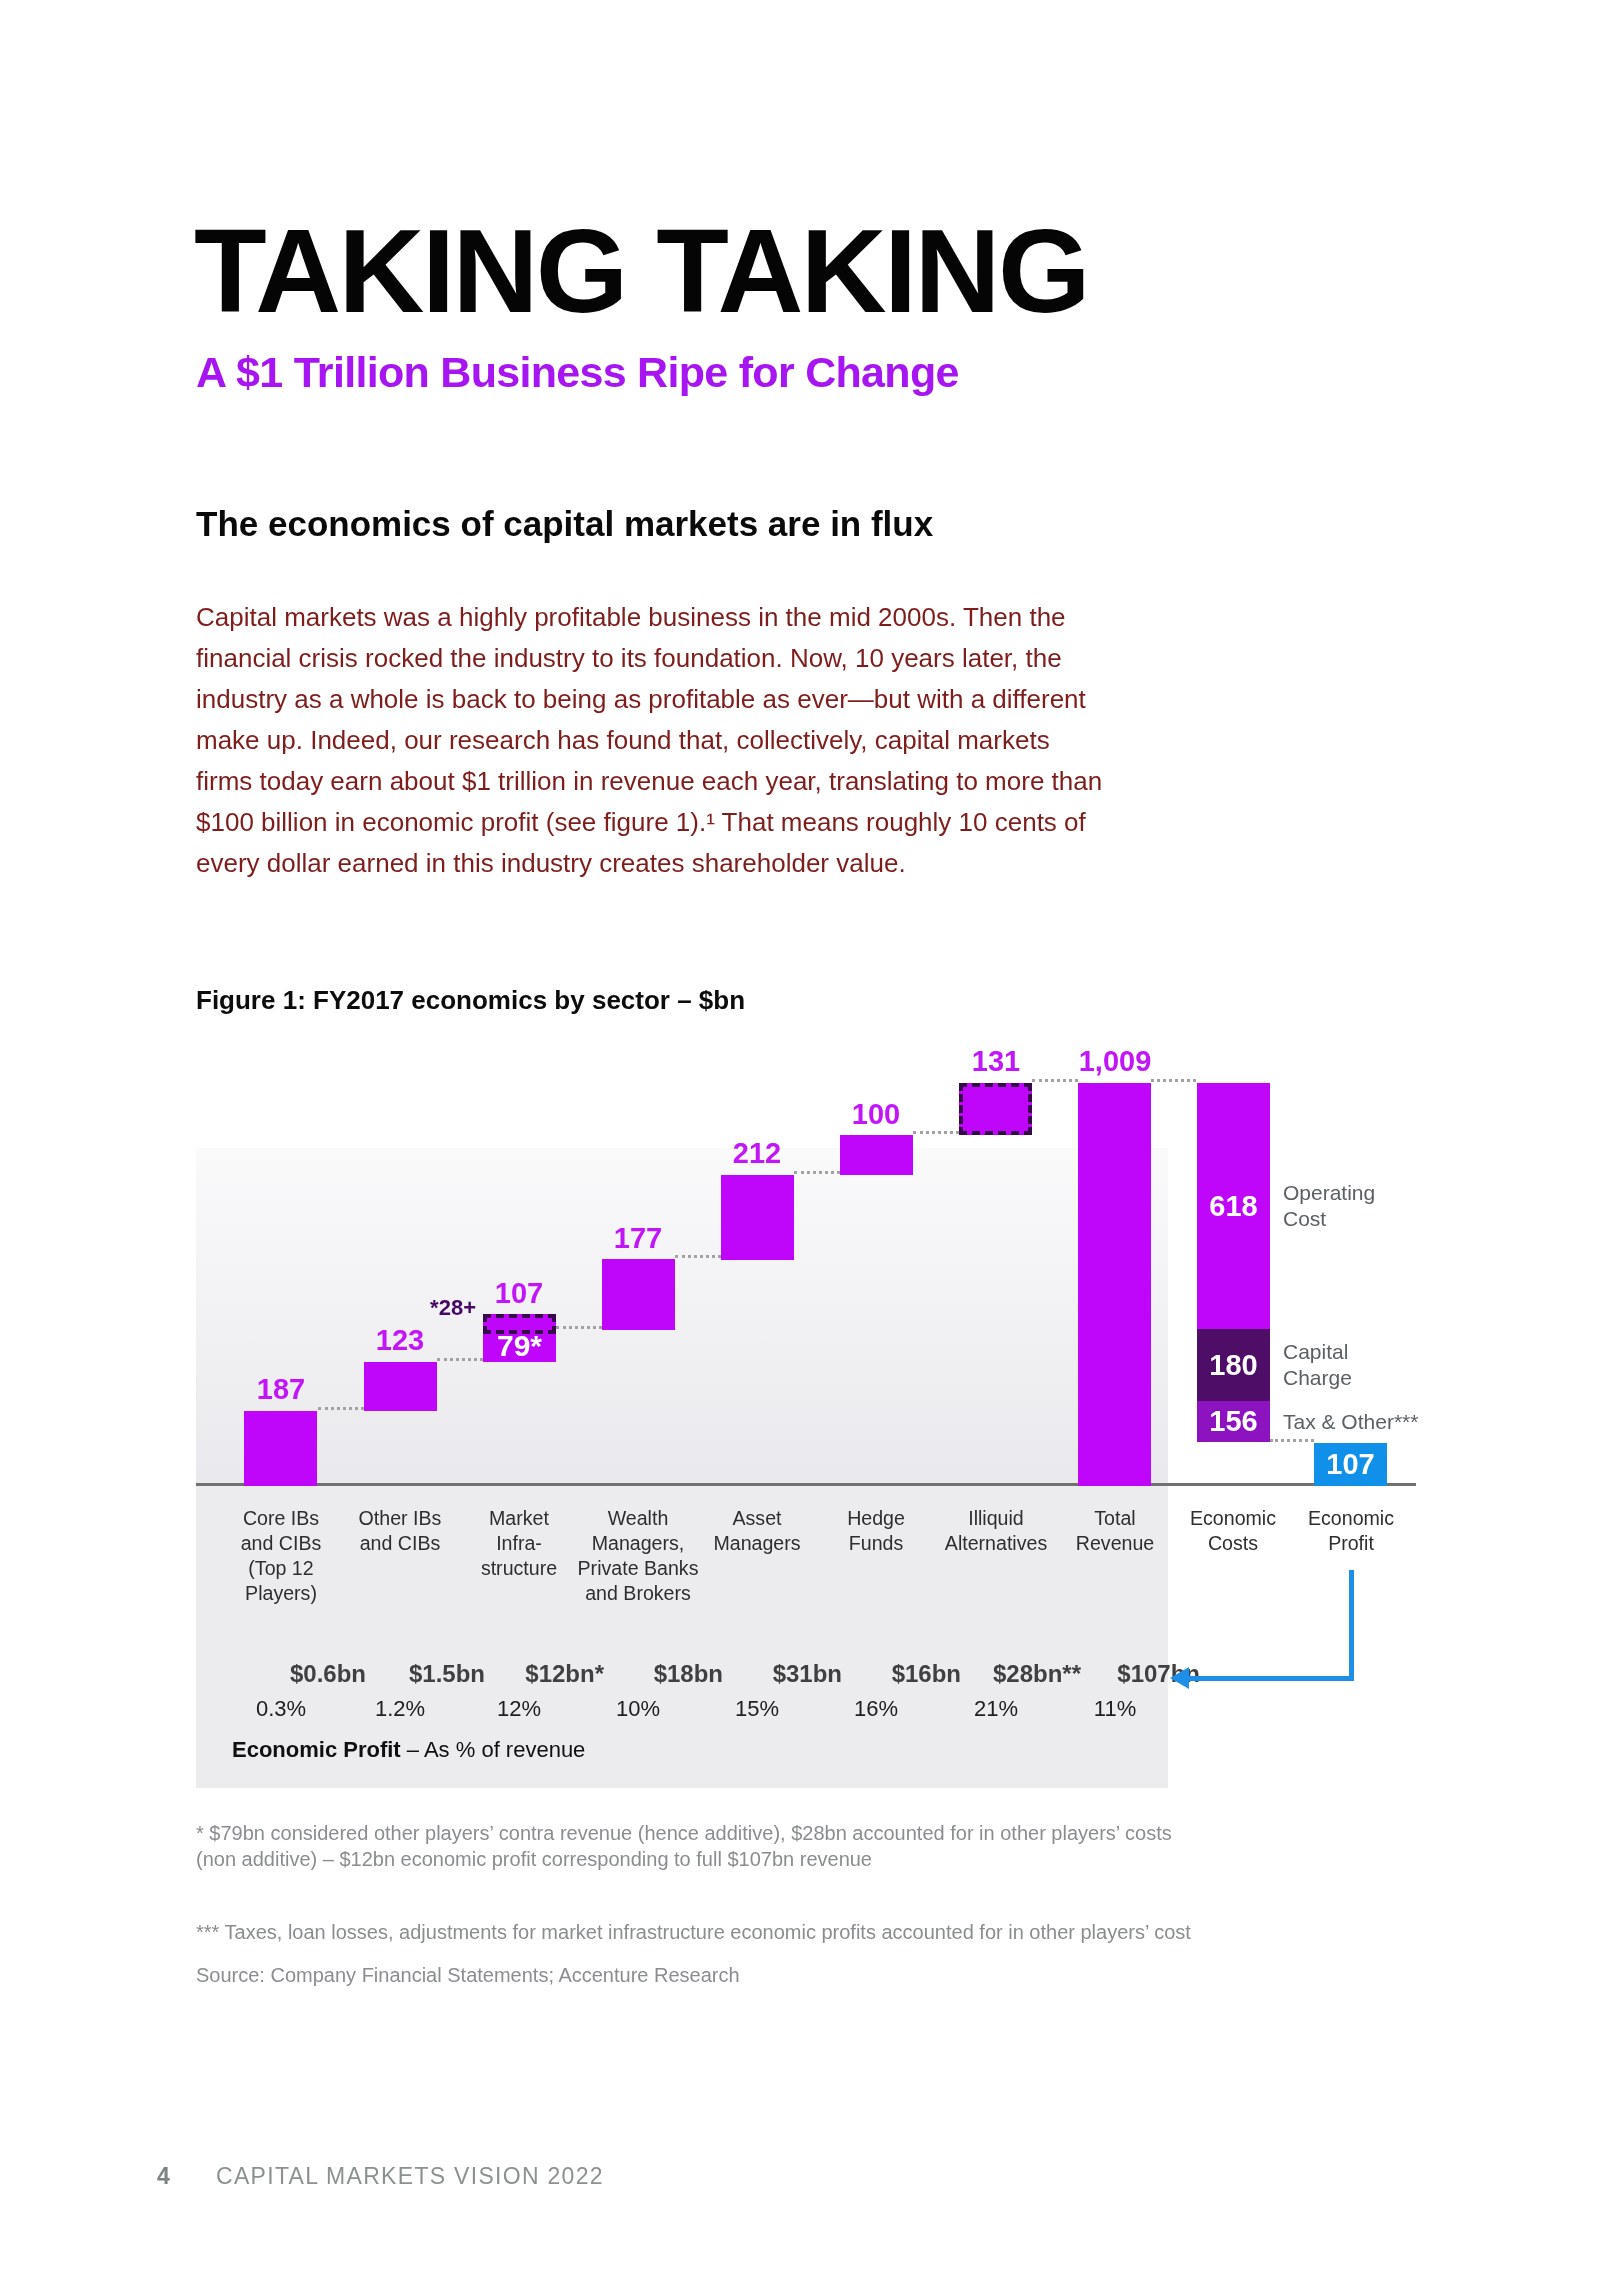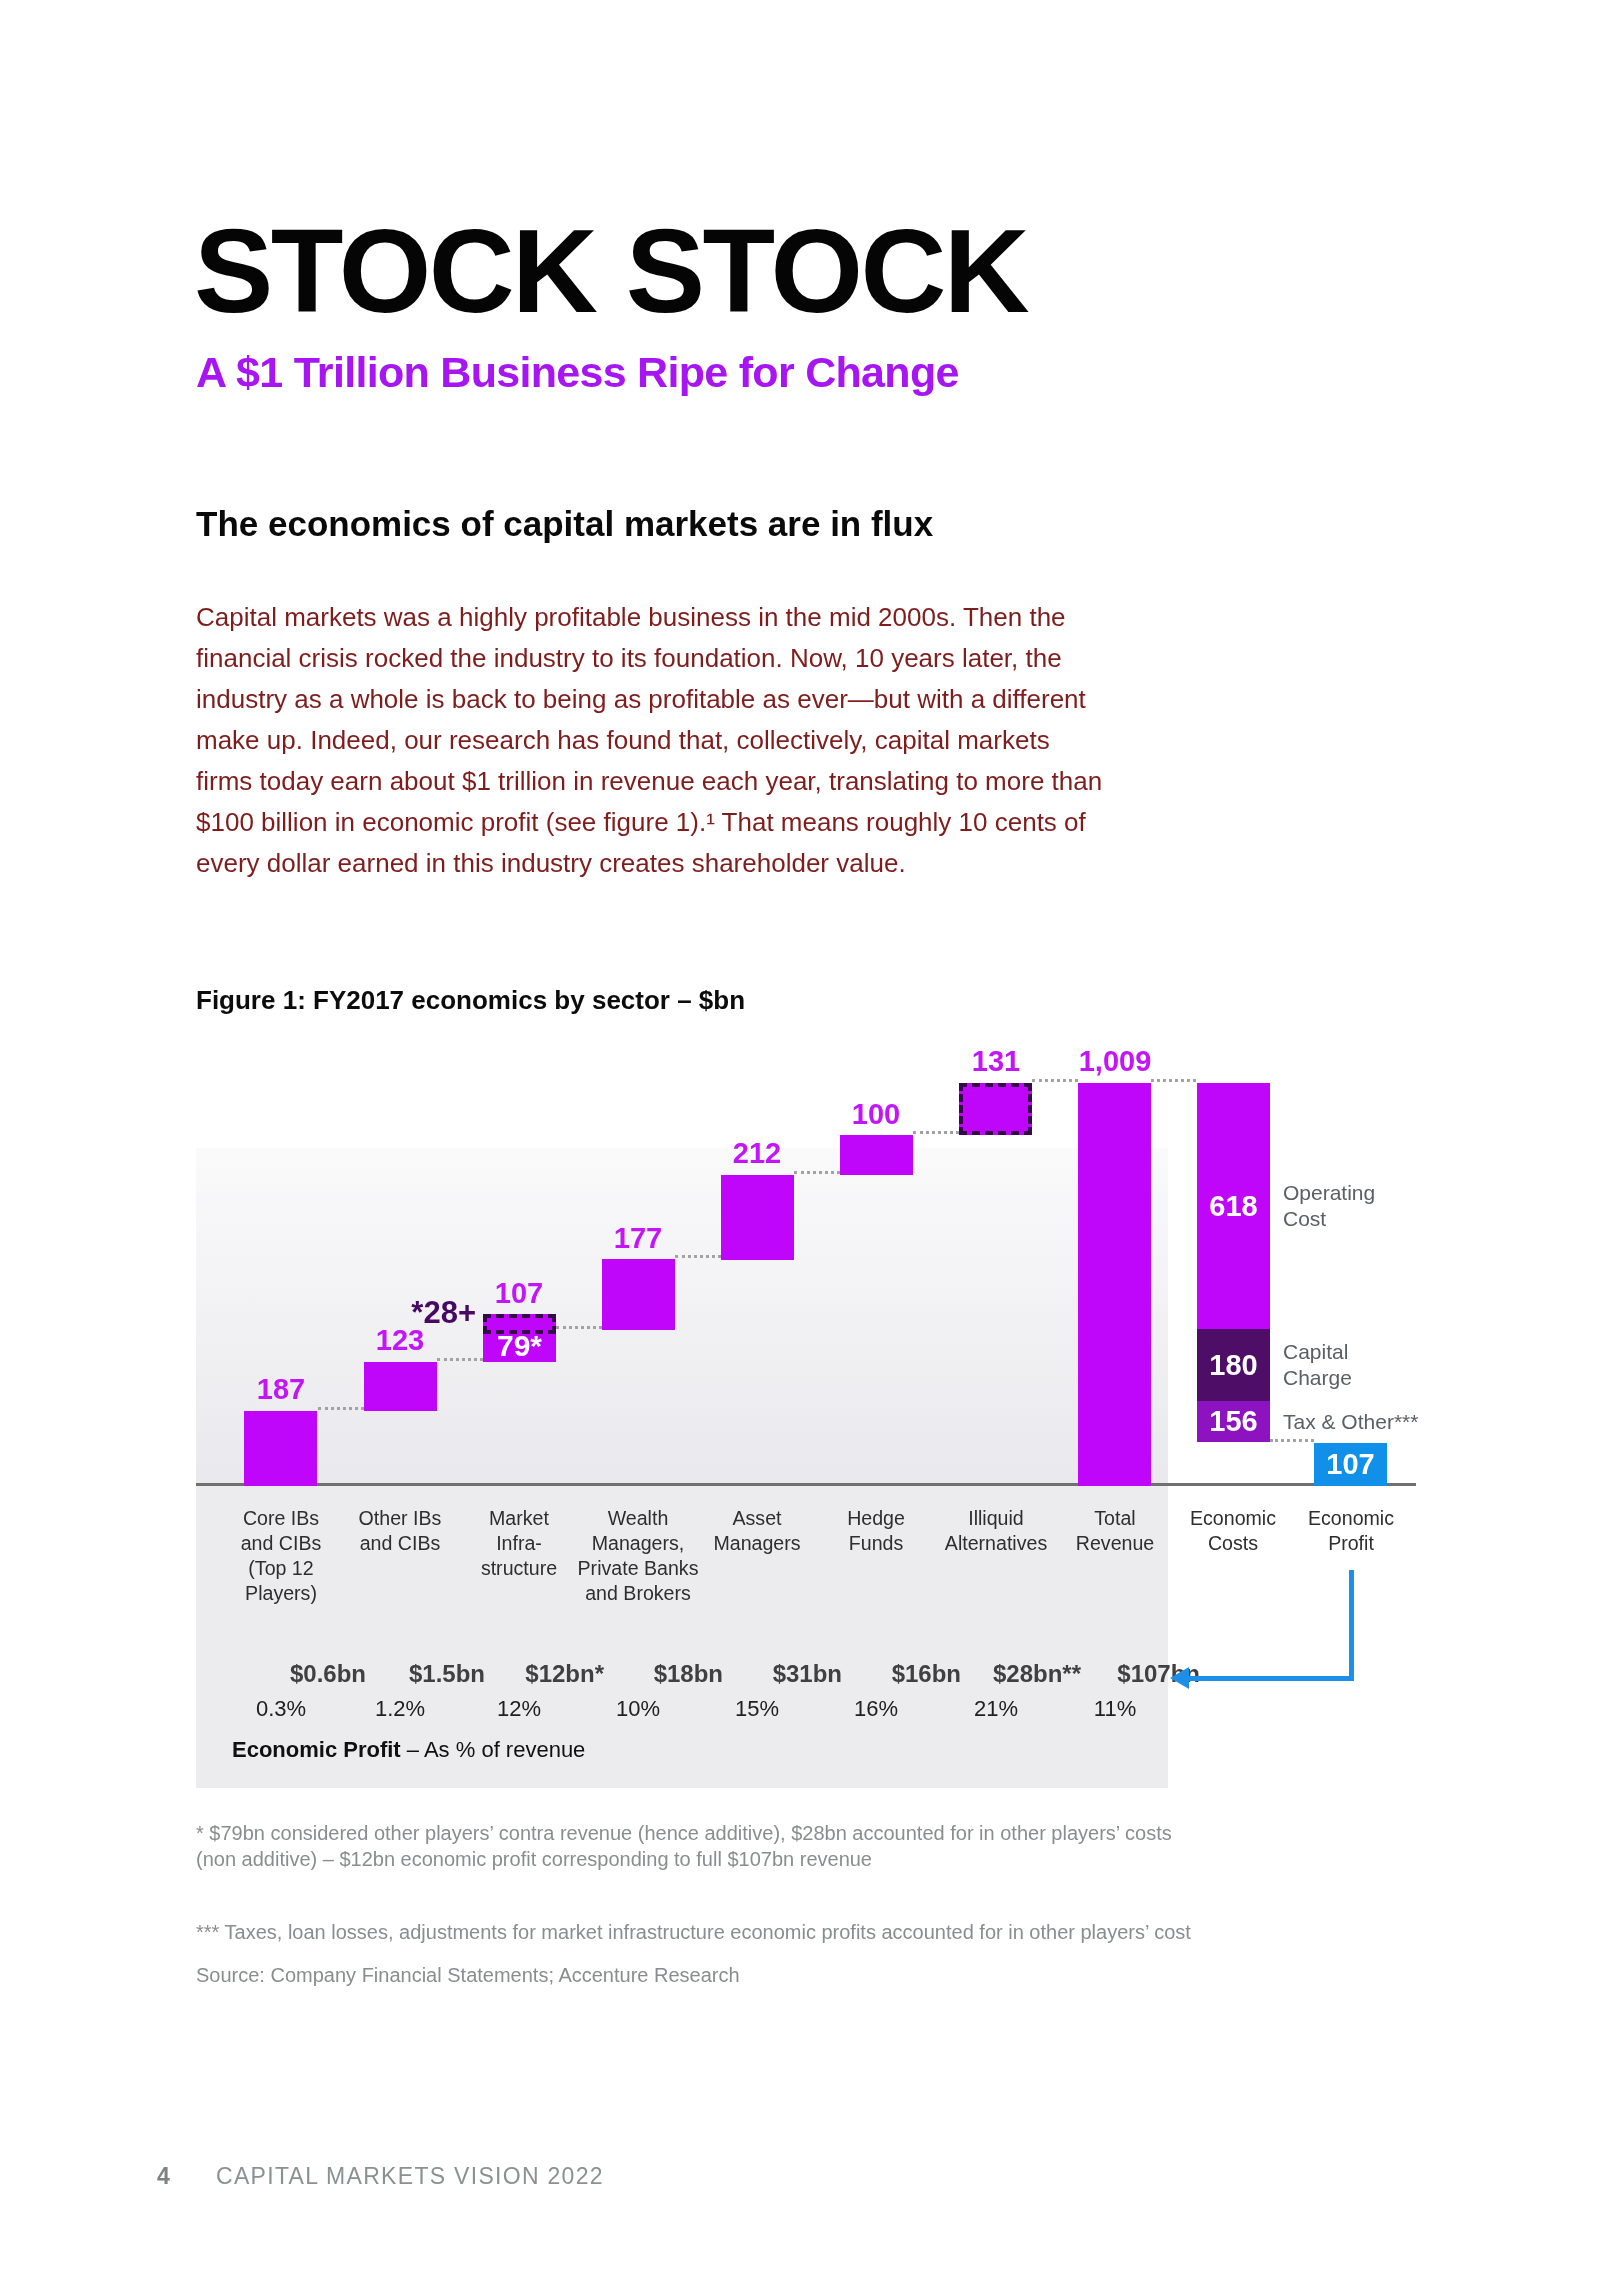--- a/index.html
+++ b/index.html
@@ -16,39 +16,39 @@
   .panel-grad{background:linear-gradient(180deg,#fafafb 0%,#e9e9ed 100%);}
   .panel-label{background:#ececef;}
   .baseline{background:#707070;}
   .conn{height:0;border-top:3.9px dotted #a2a2a2;}
   .bar{background:#bf06fb;}
   .bar-dashed{background:#bf06fb;border:4.6px dashed #35094a;box-sizing:border-box;}
   .seg-dark{background:#4e0d66;}
   .seg-mid{background:#8d12c0;}
   .profit-box{background:#1190ea;}
   .val-label{font-size:29px;font-weight:bold;color:#c316f8;text-align:center;line-height:1;}
-  .addon-label{font-size:31px;font-weight:bold;color:#470a63;text-align:right;line-height:1;}
+  .addon-label{font-size:22px;font-weight:bold;color:#470a63;text-align:right;line-height:1;}
   .inbar{color:#ffffff;font-weight:bold;font-size:29px;text-align:center;line-height:1;}
   .seg-name{font-size:21px;color:#5a6064;line-height:26px;white-space:pre-line;}
   .cat{font-size:19.6px;color:#2e2e2e;line-height:25px;text-align:center;white-space:pre-line;}
   .pv{font-size:24px;font-weight:bold;color:#404040;text-align:right;line-height:1;}
   .pp{font-size:22px;color:#202020;text-align:center;line-height:1;}
   .legend-line{font-size:22px;color:#101010;}
   .legend-line b{font-weight:bold;}
   .arrow-line{background:#1e8fe8;}
   .arrow-head{width:0;height:0;border-top:11.8px solid transparent;border-bottom:11.8px solid transparent;border-right:19.6px solid #1e8fe8;}
   .footnote{left:196px;width:1217px;font-size:20px;line-height:26px;color:#8a8d8e;white-space:pre-line;}
   .footer-num{left:157px;top:2163px;font-size:23px;font-weight:bold;color:#7d8283;}
   .footer-label{left:216px;top:2163px;font-size:23px;color:#8b9090;letter-spacing:1.3px;}
 </style>
 </head>
 <body>
 
 <div class="page">
-  <div class="abs page-title">STOCK STOCK</div>
+  <div class="abs page-title">TAKING TAKING</div>
   <div class="abs page-subtitle">A $1 Trillion Business Ripe for Change</div>
   <div class="abs section-heading">The economics of capital markets are in flux</div>
   <div class="abs body-par">Capital markets was a highly profitable business in the mid 2000s. Then the
 financial crisis rocked the industry to its foundation. Now, 10 years later, the
 industry as a whole is back to being as profitable as ever—but with a different
 make up. Indeed, our research has found that, collectively, capital markets
 firms today earn about $1 trillion in revenue each year, translating to more than
 $100 billion in economic profit (see figure 1).¹ That means roughly 10 cents of
 every dollar earned in this industry creates shareholder value.</div>
   <div class="abs fig-title">Figure 1: FY2017 economics by sector – $bn</div>

